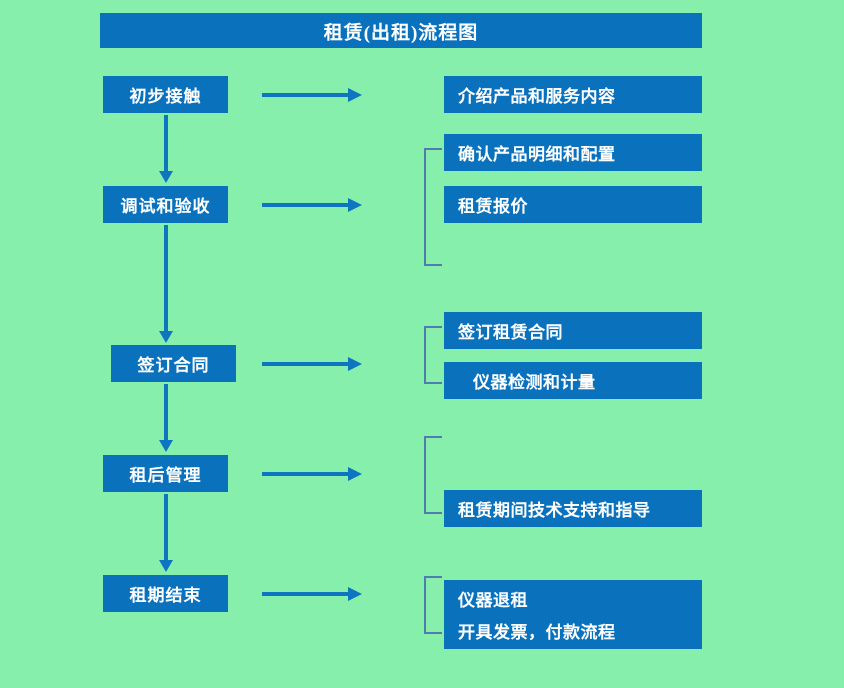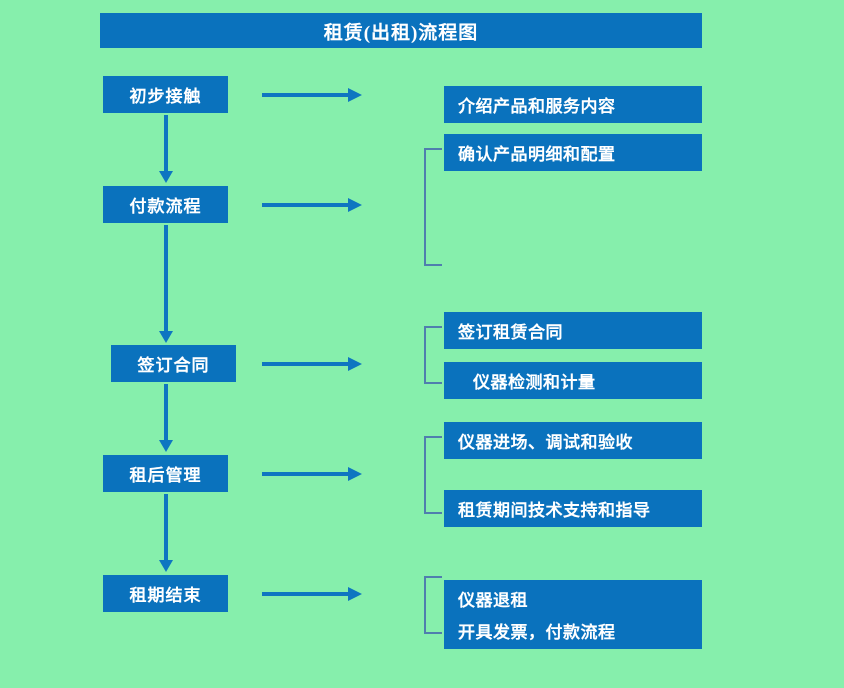--- a/index.html
+++ b/index.html
@@ -134,46 +134,46 @@
 <body>
 
 <div id="diagram">
 
   <div class="title-bar">租赁(出租)流程图</div>
 
   <div class="stage-box" style="top: 76px;">
     <span>初步接触</span>
   </div>
   <div class="stage-box" style="top: 186px;">
-    <span>付款流程</span>
+    <span>调试和验收</span>
   </div>
   <div class="stage-box" style="top: 345px; margin-left: 8px;">
     <span>签订合同</span>
   </div>
   <div class="stage-box" style="top: 455px;">
     <span>租后管理</span>
   </div>
   <div class="stage-box" style="top: 575px;">
     <span>租期结束</span>
   </div>
 
-  <div class="detail-box" style="top: 76px; margin-top: 10px;">
+  <div class="detail-box" style="top: 76px;">
     <span>介绍产品和服务内容</span>
   </div>
   <div class="detail-box" style="top: 134px;">
     <span>确认产品明细和配置</span>
   </div>
+  <div class="detail-box" style="top: 186px;">
+    <span>租赁报价</span>
+  </div>
   <div class="detail-box" style="top: 312px;">
     <span>签订租赁合同</span>
   </div>
   <div class="detail-box" style="top: 362px; padding-left: 29px;">
     <span>仪器检测和计量</span>
-  </div>
-  <div class="detail-box" style="top: 422px;">
-    <span>仪器进场、调试和验收</span>
   </div>
   <div class="detail-box" style="top: 490px;">
     <span>租赁期间技术支持和指导</span>
   </div>
   <div class="detail-box" style="top: 580px;">
     <span>仪器退租</span>
   </div>
   <div class="detail-box" style="top: 612px;">
     <span>开具发票，付款流程</span>
   </div>

